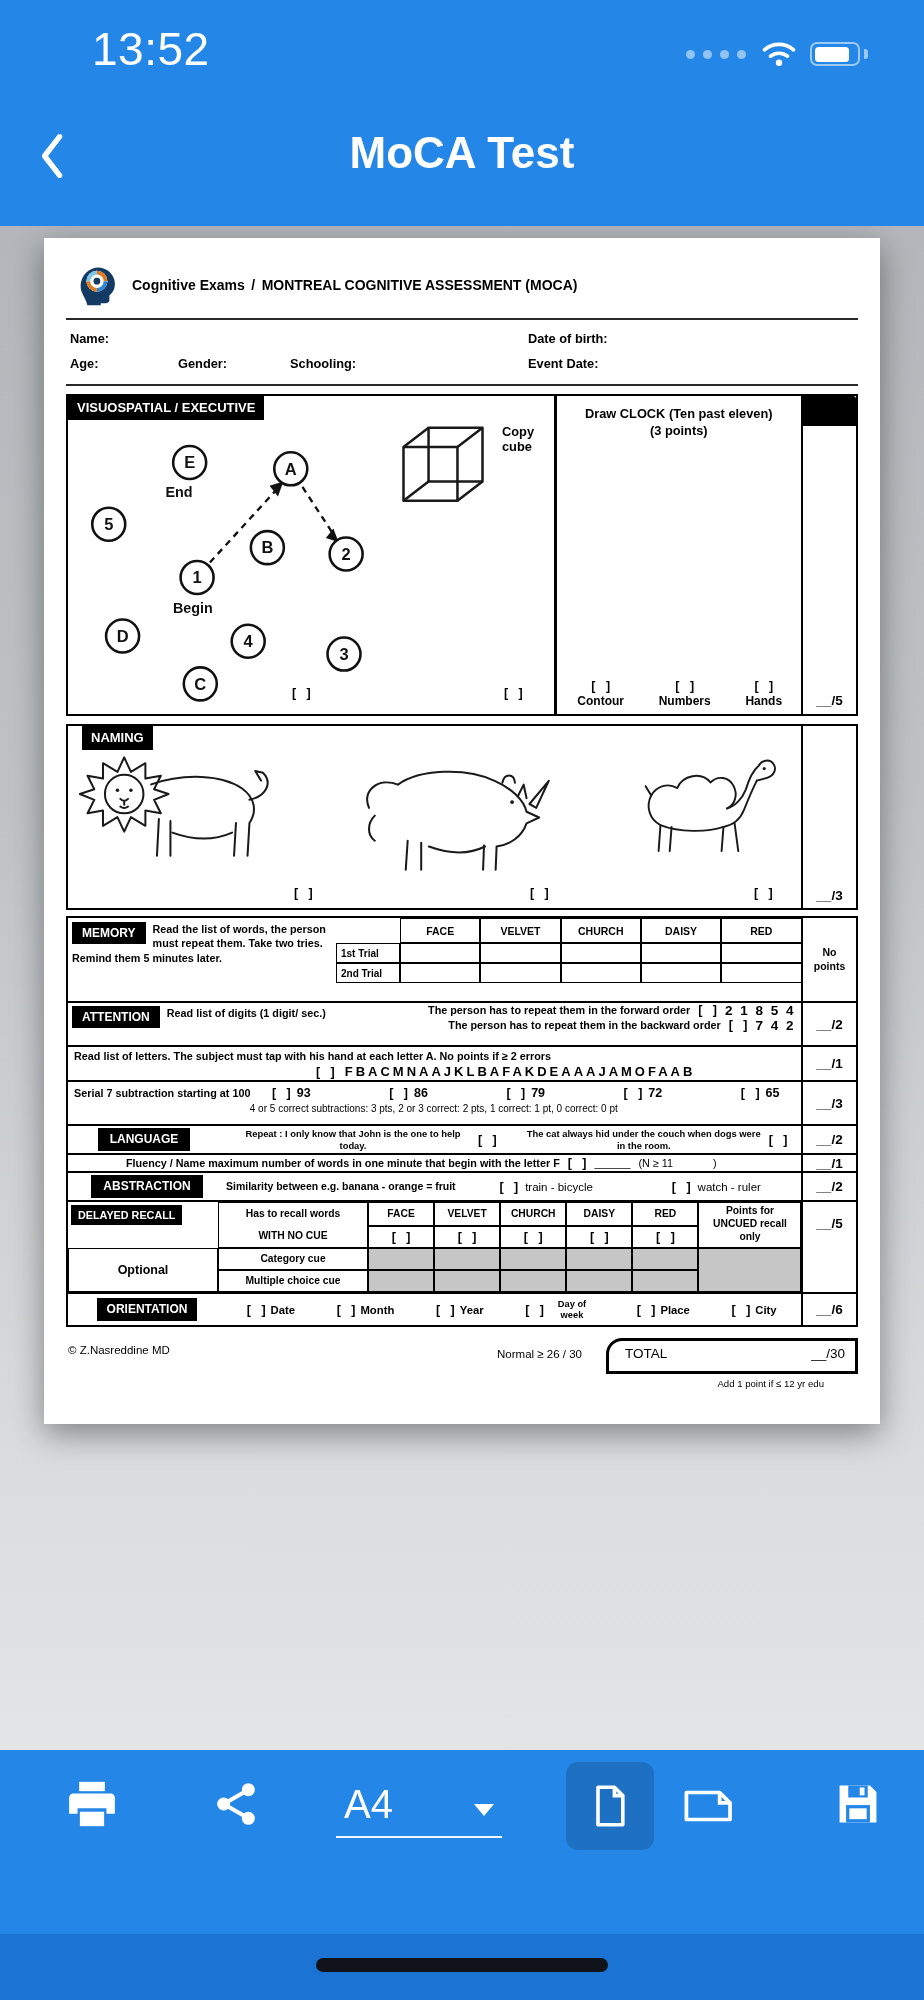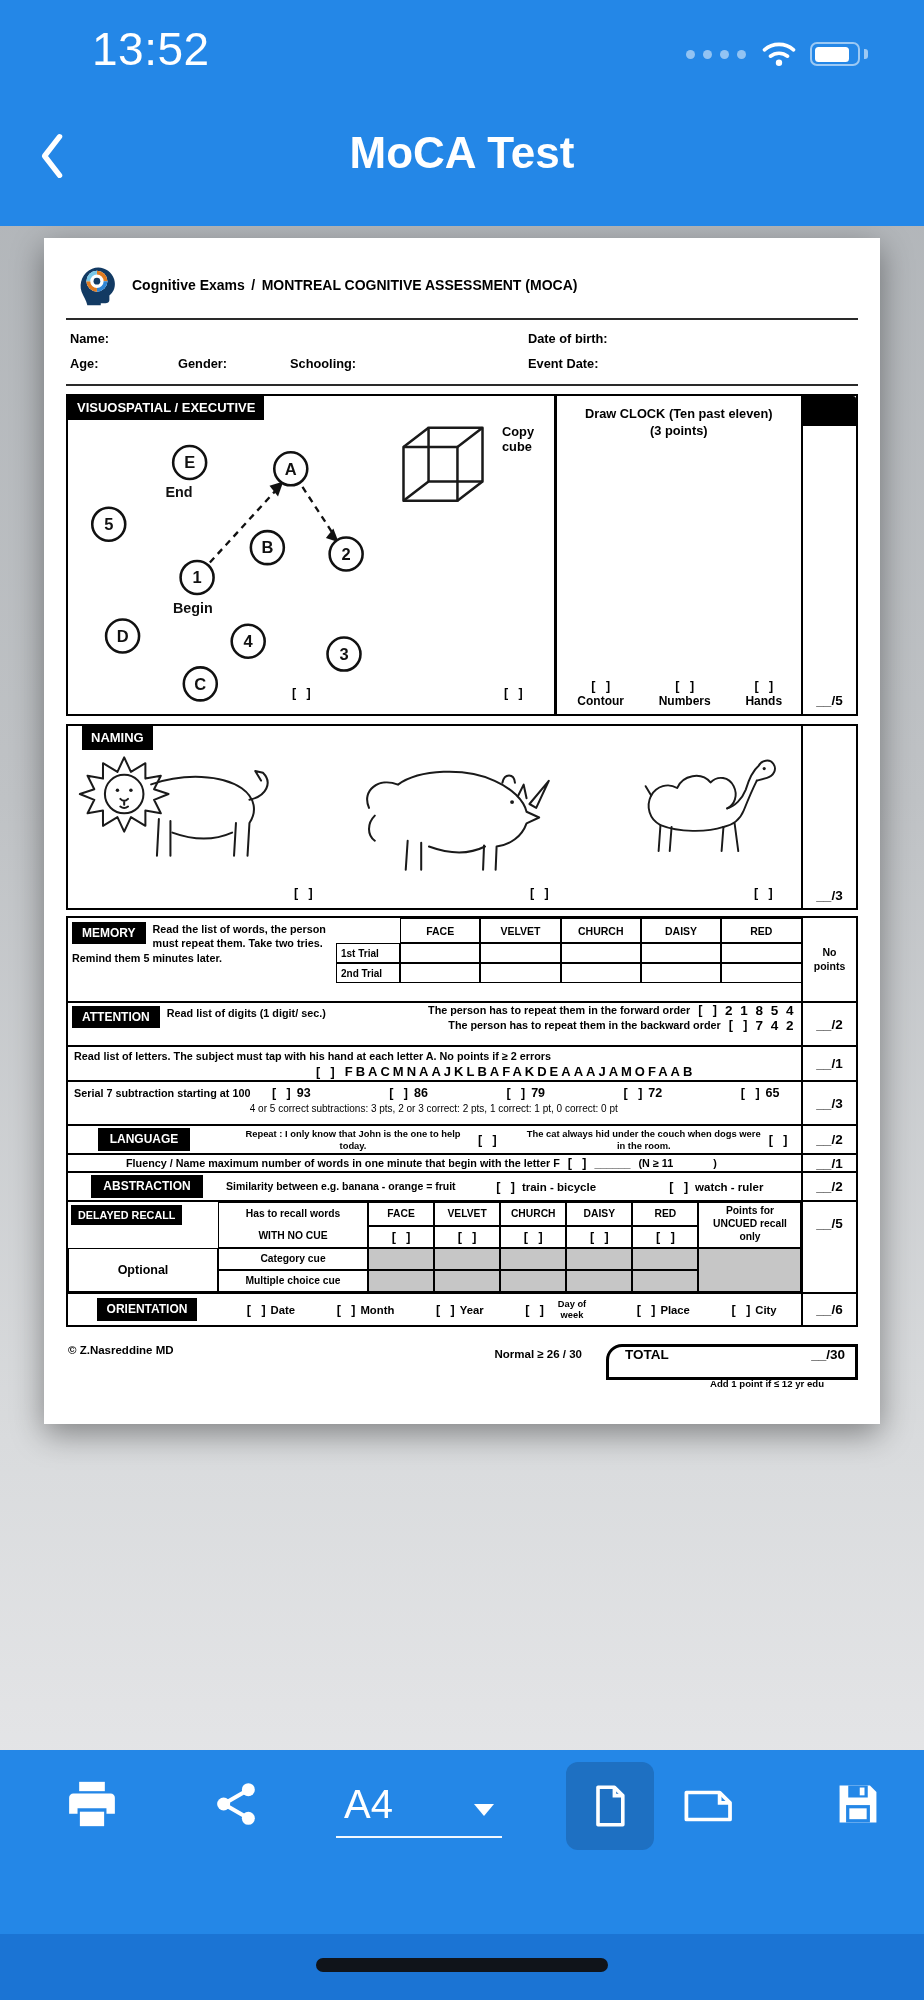--- a/index.html
+++ b/index.html
@@ -30,21 +30,21 @@
 .joined{margin-top:-2.5px}
 .g8{margin-top:8px}
 .g6{margin-top:6px}
 .main{flex:1;border:2.5px solid #000;position:relative;background:#fff}
 .score{flex:0 0 57px;border:2.5px solid #000;margin-left:-2.5px;display:flex;align-items:center;justify-content:center;font-weight:700;font-size:13.5px;position:relative;background:#fff}
 .score.bot{align-items:flex-end;padding-bottom:5px}
 .score.top{align-items:flex-start;padding-top:14px}
 .score.note{font-size:10.5px;text-align:center;padding:0 5px;line-height:1.25}
 .blabel{display:inline-block;background:#000;color:#fff;font-weight:700;font-size:13px;padding:4px 9px;line-height:1.2}
 .cb{font-weight:700;white-space:pre;font-size:12.5px}
-.b{font-weight:700}
+.b{font-weight:400}
 
 .vmain{height:322px}
 .vlabel{position:absolute;top:0;left:0}
 .trail{position:absolute;left:12px;top:26px;width:330px}
 .cubesvg{position:absolute;left:322px;top:22px;width:106px}
 .copycube{position:absolute;left:434px;top:28px;width:56px;font-size:12.8px;font-weight:700;line-height:1.2}
 .vdiv{position:absolute;left:486px;top:0;bottom:0;width:2.5px;background:#000}
 .clocktitle{position:absolute;left:492px;right:4px;top:10px;text-align:center;font-size:12.8px;font-weight:700;line-height:1.3}
 .vcb1{position:absolute;left:224px;bottom:14px}
 .vcb2{position:absolute;left:436px;bottom:14px}
@@ -118,21 +118,21 @@
 .orient{height:35px;display:flex;align-items:center}
 .orlab{flex:0 0 158px;text-align:center}
 .orlab .blabel{font-size:12px;padding:4px 10px}
 .oritems{flex:1;display:flex;justify-content:space-around;align-items:center;padding-right:4px}
 .oritem{display:flex;align-items:center;gap:5px;font-size:11.3px;font-weight:700}
 .dayweek{display:inline-block;width:46px;font-size:9.3px;line-height:1.1;text-align:center}
 
 .docfoot{position:relative;height:62px;margin-top:9px}
 .copyright{position:absolute;left:2px;top:8px;font-size:11.5px}
 .normal{position:absolute;right:276px;top:12px;font-size:11.5px}
-.totalbox{position:absolute;right:0;top:8px;width:252px;height:36px;border:3px solid #000;border-radius:16px 0 0 0;display:flex;justify-content:space-between;padding:0 10px 6px 16px;font-size:13.5px}
+.totalbox{position:absolute;right:0;top:2px;width:252px;height:36px;border:3px solid #000;border-radius:16px 0 0 0;display:flex;align-items:center;justify-content:space-between;padding:0 10px 6px 16px;font-size:13.5px}
 .edu{position:absolute;right:34px;top:42px;font-size:9.6px}
 
 .toolbar{position:absolute;left:0;right:0;top:1750px;height:184px;background:#2487e7}
 .tbtn{position:absolute;cursor:pointer;background:none;border:none}
 .paper{position:absolute;left:336px;top:20px;width:166px;height:68px;display:flex;align-items:flex-end;justify-content:space-between;padding:0 8px 12px;border-bottom:2.2px solid rgba(255,255,255,.95);cursor:pointer}
 .paper .pval{font-size:40px;color:#fff;line-height:1}
 .tri{width:0;height:0;border-left:10px solid transparent;border-right:10px solid transparent;border-top:12px solid #fff;margin-bottom:8px}
 .pgwrap{position:absolute;width:88px;height:88px;top:12px;border-radius:12px;display:flex;align-items:center;justify-content:center;cursor:pointer}
 .pgwrap.sel{background:rgba(13,42,84,.25)}
 .strip{position:absolute;left:0;right:0;top:1934px;height:66px;background:#1b74d4}

